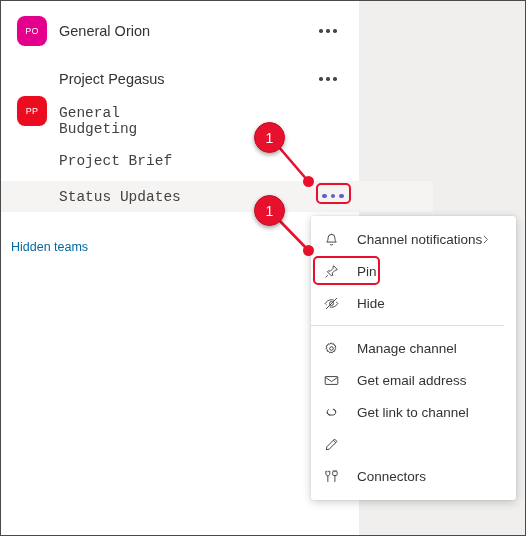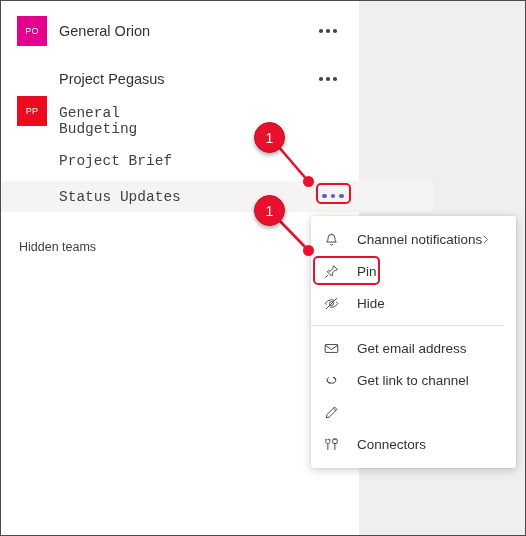--- a/index.html
+++ b/index.html
@@ -34,21 +34,21 @@
     width: 358px;
     height: 44px;
     display: flex;
     align-items: center;
   }
   .avatar {
     position: absolute;
     left: 16px;
     width: 30px;
     height: 30px;
-    border-radius: 0;
+    border-radius: 8px;
     color: #ffffff;
     font-size: 9px;
     letter-spacing: .3px;
     display: flex;
     align-items: center;
     justify-content: center;
   }
   .team-name {
     position: absolute;
     left: 58px;
@@ -109,24 +109,24 @@
   }
   .hl-box {
     position: absolute;
     border: 2.5px solid #e8112d;
     border-radius: 5px;
     box-sizing: border-box;
     pointer-events: none;
   }
   .hidden-teams {
     position: absolute;
-    left: 18px;
+    left: 10px;
     top: 239px;
     font-size: 12.5px;
-    color: #404040;
+    color: #0369a1;
   }
   
   .ctx-menu {
     position: absolute;
     left: 310px;
     top: 215px;
     width: 205px;
     background: #ffffff;
     border-radius: 3px;
     box-shadow: 0 2px 10px rgba(0,0,0,.20), 0 0 2px rgba(0,0,0,.12);
@@ -287,20 +287,29 @@
           <path d="M15.2 7.8c1.3 1.1 2.2 2.2 2.2 2.2s-2.6 4.4-7.4 4.4c-.7 0-1.4-.1-2-.3"></path>
           <circle cx="10" cy="10" r="2.3"></circle>
           <path d="M3.6 16.4L16.4 3.6"></path>
         </svg>
       </span>
       <span class="mi-lbl">Hide</span>
     </div>
 
     <div class="mi-sep"></div>
 
+    <div class="mi">
+      <span class="mi-ico">
+        <svg width="17" height="17" viewBox="0 0 20 20" fill="none" stroke="#3b3a39" stroke-width="1.1" stroke-linejoin="round">
+          <path d="M10 3.4l1 1.5 1.8-.4.5 1.8 1.7.7-.7 1.7.9 1.6-1.5 1.1.1 1.8-1.8.2-1 1.6-1.6-.8-1.6.8-1-1.6-1.8-.2.1-1.8-1.5-1.1.9-1.6-.7-1.7 1.7-.7.5-1.8 1.8.4z"></path>
+          <circle cx="10" cy="10" r="2.1"></circle>
+        </svg>
+      </span>
+      <span class="mi-lbl">Manage channel</span>
+    </div>
 
     <div class="mi">
       <span class="mi-ico">
         <svg width="17" height="17" viewBox="0 0 20 20" fill="none" stroke="#3b3a39" stroke-width="1.1" stroke-linejoin="round">
           <rect x="2.6" y="5.4" width="14.8" height="9.2" rx="0.8"></rect>
           <path d="M2.6 6.2l7.4 5 7.4-5"></path>
         </svg>
       </span>
       <span class="mi-lbl">Get email address</span>
     </div>

